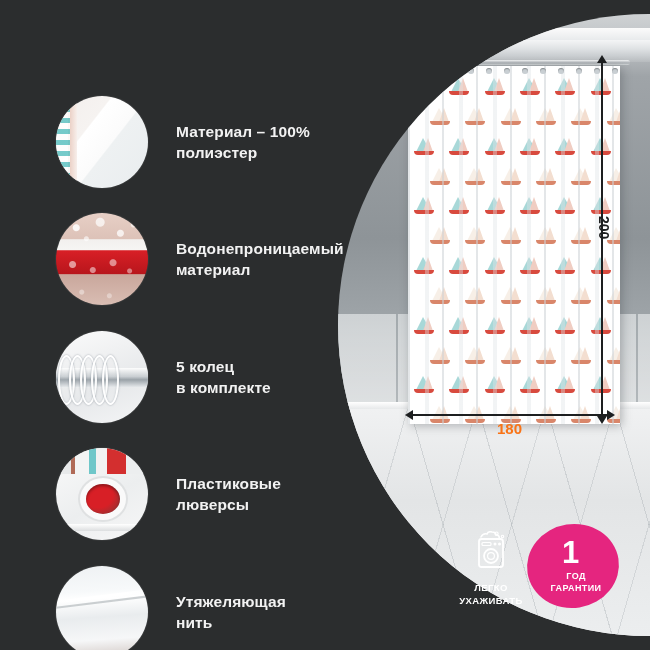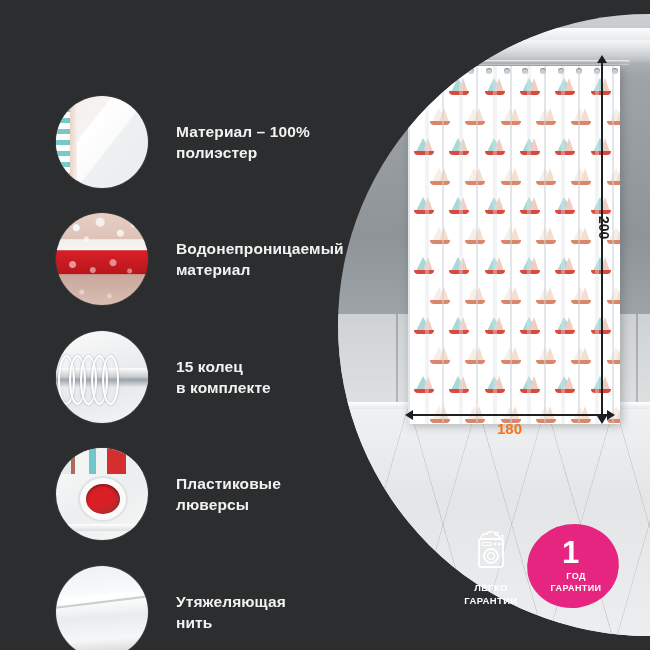--- a/index.html
+++ b/index.html
@@ -215,21 +215,21 @@
 
     <div class="feature" style="top:283px;">
       <div class="fcircle img-rings">
         <div class="rod"></div>
         <div class="ring" style="left:2px;"></div>
         <div class="ring" style="left:13px;"></div>
         <div class="ring" style="left:24px;"></div>
         <div class="ring" style="left:35px;"></div>
         <div class="ring" style="left:46px;"></div>
       </div>
-      <div class="ftext">15 колец
+      <div class="ftext">5 колец
 в комплекте</div>
     </div>
 
     <div class="feature" style="top:400px;">
       <div class="fcircle img-grommet">
         <div class="topstrip"></div>
         <div class="eyelet"></div>
         <div class="hem"></div>
       </div>
       <div class="ftext">Пластиковые
@@ -646,21 +646,21 @@
       <circle cx="25.5" cy="2.6" r="1.6" fill="none" stroke="#fff" stroke-width="1.2"></circle>
       <circle cx="31.5" cy="5.5" r="1.2" fill="none" stroke="#fff" stroke-width="1.1"></circle>
       <rect x="8" y="8" width="24" height="28" rx="2.5" fill="none" stroke="#fff" stroke-width="1.8"></rect>
       <rect x="11" y="11.5" width="9" height="3" rx="1" fill="none" stroke="#fff" stroke-width="1.2"></rect>
       <circle cx="24" cy="13" r="1.5" fill="#fff"></circle>
       <circle cx="28.5" cy="13" r="1.5" fill="#fff"></circle>
       <circle cx="20" cy="25" r="7" fill="none" stroke="#fff" stroke-width="1.8"></circle>
       <circle cx="20" cy="25" r="3.4" fill="none" stroke="#fff" stroke-width="1.2"></circle>
     </svg>
     <div class="care-label">ЛЕГКО
-ГАРАНТИИ</div>
+УХАЖИВАТЬ</div>
   </div>
 
   <div class="warranty">
     <div class="w-num">1</div>
     <div class="w-txt">ГОД
 ГАРАНТИИ</div>
   </div>
 
 </div>
 

